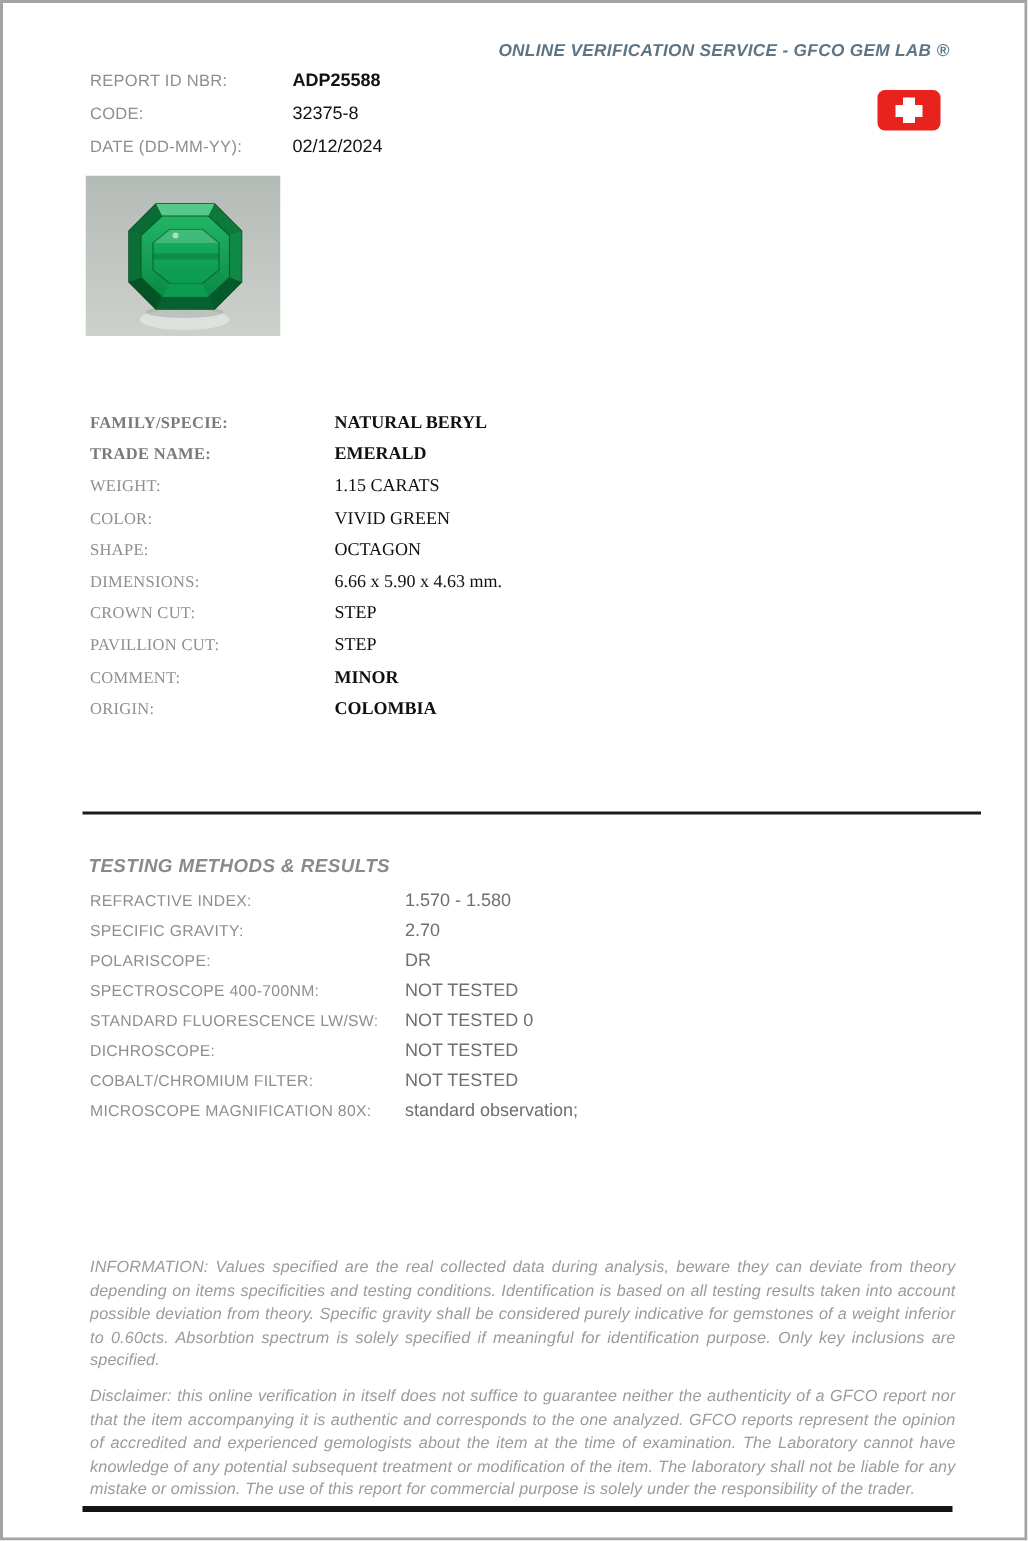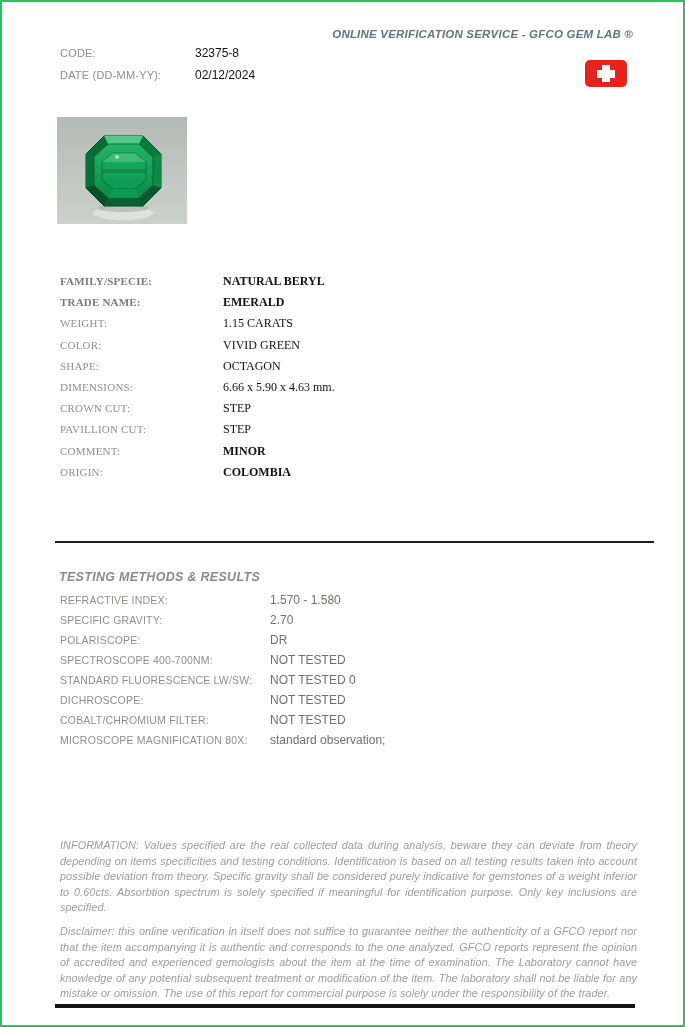--- a/index.html
+++ b/index.html
@@ -1,18 +1,18 @@
 <!DOCTYPE html>
 <html><head>
 <meta charset="utf-8">
 <style>
   html,body{margin:0;padding:0;background:#fff;}
   .page{
     position:relative;width:685px;height:1027px;box-sizing:border-box;
-    background:#ffffff;border:2px solid #22c55e;overflow:hidden;
+    background:#ffffff;border:2px solid #a3a3a3;overflow:hidden;
     font-family:"Liberation Sans",sans-serif;
   }
   
   .service-title{
     position:absolute;top:26px;right:50px;
     font-size:11.5px;font-weight:bold;font-style:italic;
     color:#5e7585;letter-spacing:.2px;white-space:nowrap;
   }
   
   .meta{position:absolute;left:58px;top:44px;}
@@ -58,20 +58,24 @@
   .bottom-rule{position:absolute;left:53px;top:1002px;width:580px;height:4px;background:#141414;}
 </style>
 </head>
 <body>
 
 <div class="page">
 
   <div class="service-title">ONLINE VERIFICATION SERVICE - GFCO GEM LAB ®</div>
 
   <div class="meta">
+    <div class="meta-row">
+      <span class="meta-label">REPORT ID NBR:</span>
+      <span class="meta-value bold">ADP25588</span>
+    </div>
     <div class="meta-row">
       <span class="meta-label">CODE:</span>
       <span class="meta-value">32375-8</span>
     </div>
     <div class="meta-row">
       <span class="meta-label">DATE (DD-MM-YY):</span>
       <span class="meta-value">02/12/2024</span>
     </div>
   </div>
 

